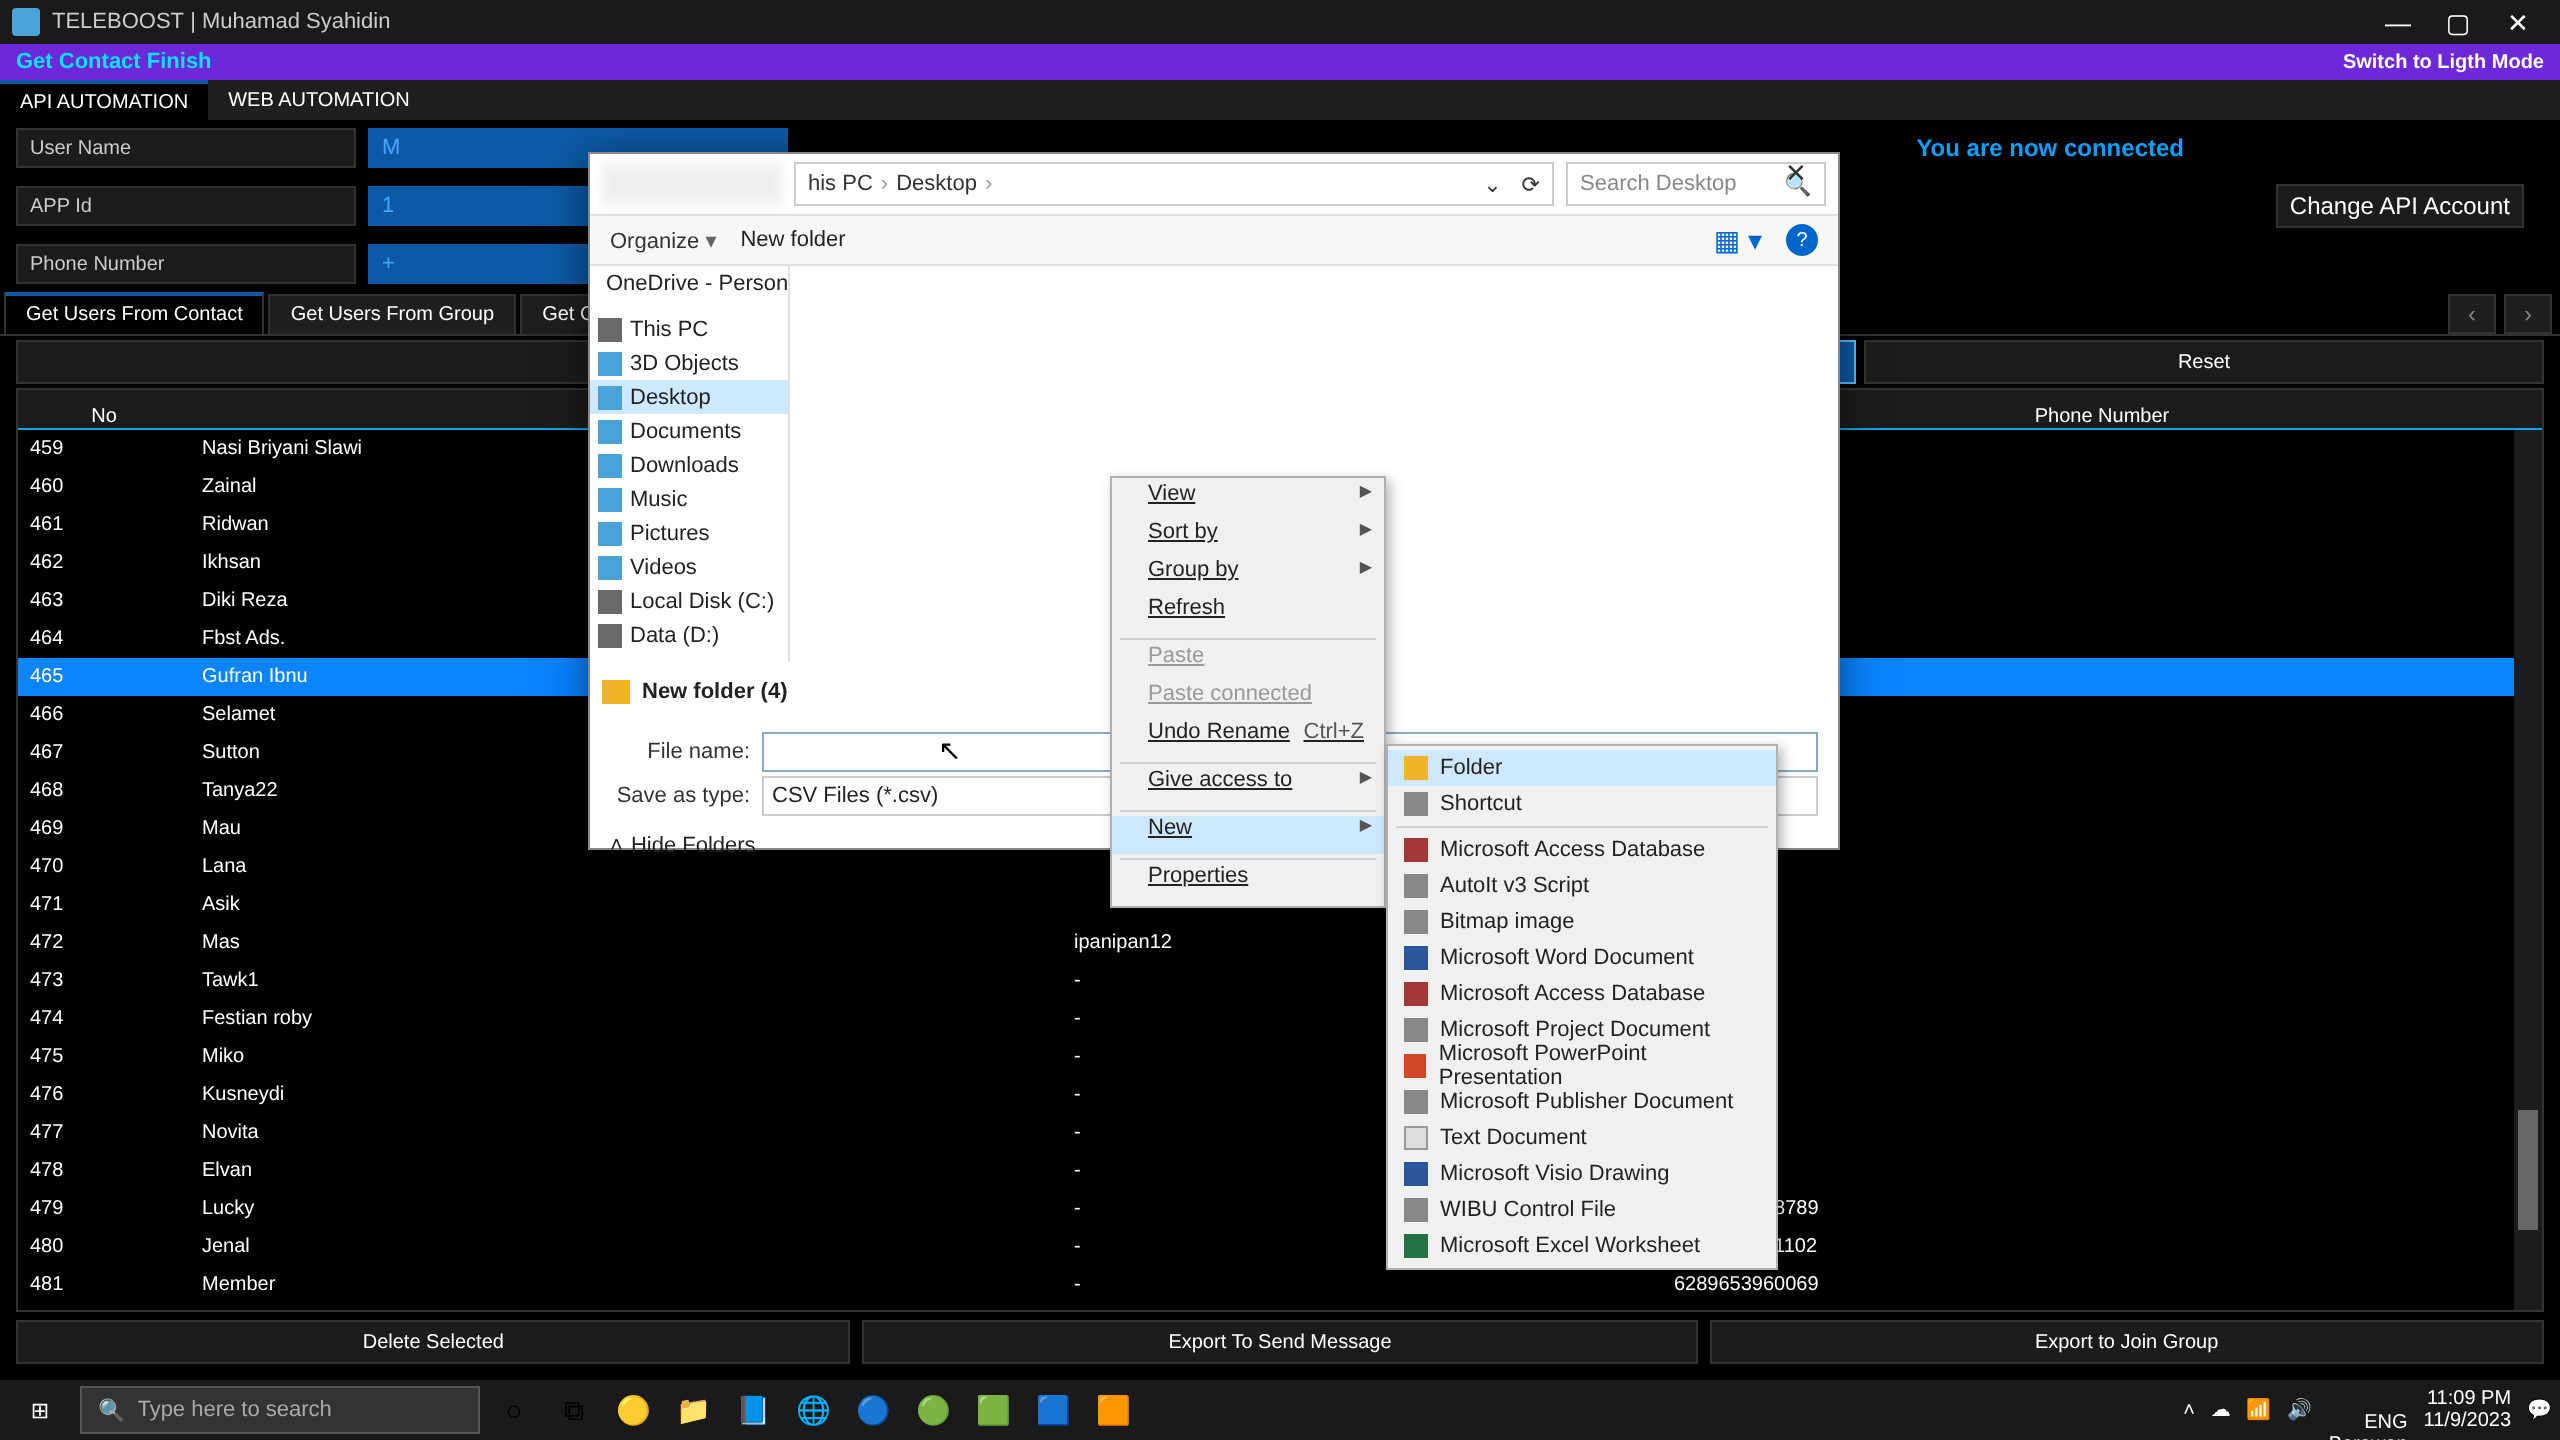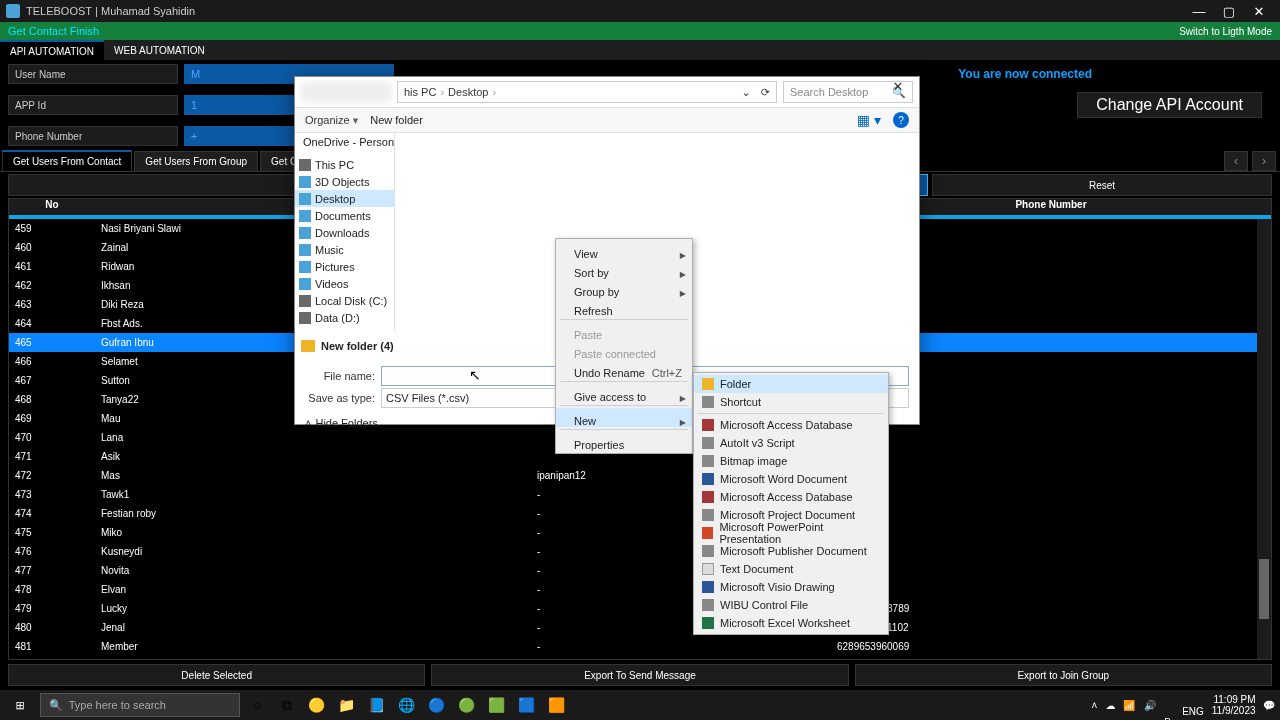--- a/index.html
+++ b/index.html
@@ -5,52 +5,52 @@
 * { margin: 0; padding: 0; box-sizing: border-box; font-family: "Segoe UI", Tahoma, sans-serif; }
 body { background: #000; width: 1280px; height: 720px; overflow: hidden; position: relative; font-size: 11px; }
 
 
 .titlebar { height: 22px; background: #1a1a1a; display: flex; align-items: center; padding: 0 6px; color: #ccc; font-size: 11px; }
 .titlebar .app-icon { width: 14px; height: 14px; background: #4aa3d8; border-radius: 2px; margin-right: 6px; }
 .titlebar .spacer { flex: 1; }
 .titlebar .win-btn { width: 30px; text-align: center; cursor: pointer; color: #fff; font-size: 13px; }
 
 
-.statusbar { height: 18px; background: #15803d; display: flex; align-items: center; color: #00e5ff; padding: 0 8px; font-size: 11px; font-weight: 400; gap: 21px; }
+.statusbar { height: 18px; background: #6d28d9; display: flex; align-items: center; color: #00e5ff; padding: 0 8px; font-size: 11px; font-weight: 700; gap: 21px; }
 .statusbar .spacer { flex: 1; }
 .statusbar .switch { color: #fff; font-size: 10px; }
 
 
 .mainnav { height: 20px; background: #1f1f1f; display: flex; align-items: center; color: #fff; font-size: 10px; }
 .mainnav .item { padding: 0 10px; height: 100%; display: flex; align-items: center; }
 .mainnav .item.active { background: #000; border-top: 2px solid #0c5aa6; }
 
 
 .formrow { display: flex; gap: 6px; padding: 4px 8px; background: #000; align-items: center; }
 .formrow .label { width: 170px; height: 20px; background: #1c1c1c; border: 1px solid #333; color: #ccc; display: flex; align-items: center; padding: 0 6px; font-size: 10px; }
 .formrow .value { height: 20px; background: #0c5aa6; border: 1px solid #0c5aa6; color: #4aa3ff; flex: 0 0 210px; display: flex; align-items: center; padding: 0 6px; font-size: 11px; filter: blur(0); }
 .formrow .connected { color: #0aa0ff; font-weight: 600; font-size: 12px; margin-left: auto; margin-right: 180px;}
-.formrow .change-btn { background: #1c1c1c; border: 1px solid #333; color: #fff; padding: 3px 18px; font-size: 16px; margin-left: auto; margin-right: 10px;}
+.formrow .change-btn { background: #1c1c1c; border: 1px solid #333; color: #fff; padding: 3px 6px; font-size: 12px; margin-left: auto; margin-right: 10px;}
 
 
 .tabsrow { height: 22px; background: #000; display: flex; align-items: center; border-bottom: 1px solid #333; }
 .tabsrow .tab { background: #1f1f1f; color: #fff; padding: 4px 10px; font-size: 10px; border: 1px solid #333; border-bottom: none; margin-left: 2px; }
 .tabsrow .tab.active { background: #000; border-top: 2px solid #0c5aa6; }
 .tabsrow .spacer { flex: 1; }
 .tabsrow .nav-arrow { width: 24px; height: 20px; background: #1f1f1f; border: 1px solid #333; color: #888; display: flex; align-items: center; justify-content: center; margin-right: 4px; font-size: 12px;}
 
 
 .startrow { height: 26px; display: flex; gap: 4px; padding: 2px 8px; background: #000; }
 .startrow .btn { flex: 1; background: #1c1c1c; border: 1px solid #333; color: #aaa; display: flex; align-items: center; justify-content: center; font-size: 10px; }
 .startrow .btn.blue { flex: 0 0 60px; background: #0c5aa6; border-color: #58c0ff; }
 .startrow .btn.reset { flex: 0 0 340px; color:#fff; }
 
 
 .tablewrap { position: relative; margin: 0 8px; border: 1px solid #333; height: 462px; overflow: hidden; }
-.thead { display: flex; background: #1c1c1c; color: #fff; font-size: 10px; height: 20px; align-items: flex-start; border-bottom: 4px solid #0ea5e9; font-weight: bold; }
+.thead { display: flex; background: #1c1c1c; color: #fff; font-size: 10px; height: 20px; align-items: flex-end; border-bottom: 1px solid #0ea5e9; }
 .thead .c1 { width: 86px; text-align: center; }
 .thead .c2 { flex: 1; text-align: center; }
 .thead .c3 { width: 440px; text-align: center; }
 .tbody .row { display: flex; height: 19px; align-items: center; color: #fff; font-size: 10px; }
 .tbody .row.sel { background: #0a84ff; }
 .tbody .row .c1 { width: 86px; padding-left: 6px; }
 .tbody .row .c2 { flex: 1; padding-left: 6px; }
 .tbody .row .c3 { width: 440px; padding-left: 6px; }
 .tbody .row .mid { padding-left: 6px; width: 300px;}
 
@@ -94,21 +94,21 @@
 .savedlg .files .fico { width: 14px; height: 12px; background: #f0b429; }
 .savedlg .bottom { padding: 4px 10px; }
 .savedlg .bottom .line { display: flex; align-items: center; height: 22px; gap: 6px; }
 .savedlg .bottom .lbl { width: 70px; text-align: right; color:#333; }
 .savedlg .bottom .inp { flex: 1; border: 1px solid #8aa9c9; height: 20px; padding: 0 4px; background:#fff;}
 .savedlg .bottom .sel { flex: 1; border: 1px solid #ccc; height: 20px; padding: 0 4px; display:flex; align-items:center; background:#fff;}
 .savedlg .hide { display:flex; align-items:center; gap:4px; padding: 4px 10px; }
 
 
 .ctxmenu1 { position: absolute; left: 555px; top: 238px; width: 138px; background: #f0f0f0; border: 1px solid #b0b0b0; box-shadow: 2px 2px 6px rgba(0,0,0,.3); font-size: 11px; color: #222; padding: 2px 0;}
-.ctxmenu1 .mi { height: 19px; display: flex; align-items: flex-end; padding: 0 10px 0 18px; position: relative;}
+.ctxmenu1 .mi { height: 19px; display: flex; align-items: flex-start; padding: 0 10px 0 18px; position: relative; text-decoration: underline;}
 .ctxmenu1 .mi.disabled { color: #999; }
 .ctxmenu1 .mi.hov { background: #cde8ff; }
 .ctxmenu1 .sep { height: 1px; background: #d0d0d0; margin: 2px 4px; }
 .ctxmenu1 .arrow { position: absolute; right: 6px; color:#555; font-size:8px;}
 .ctxmenu1 .accel { margin-left: auto; color:#555;}
 
 .ctxmenu2 { position: absolute; left: 693px; top: 372px; width: 196px; background: #f0f0f0; border: 1px solid #b0b0b0; box-shadow: 2px 2px 6px rgba(0,0,0,.3); font-size: 11px; color: #222; padding: 2px 0;}
 .ctxmenu2 .mi { height: 18px; display: flex; align-items: center; padding: 0 8px; gap: 6px; }
 .ctxmenu2 .mi.hov { background: #cde8ff; }
 .ctxmenu2 .ico { width: 12px; height: 12px; }

